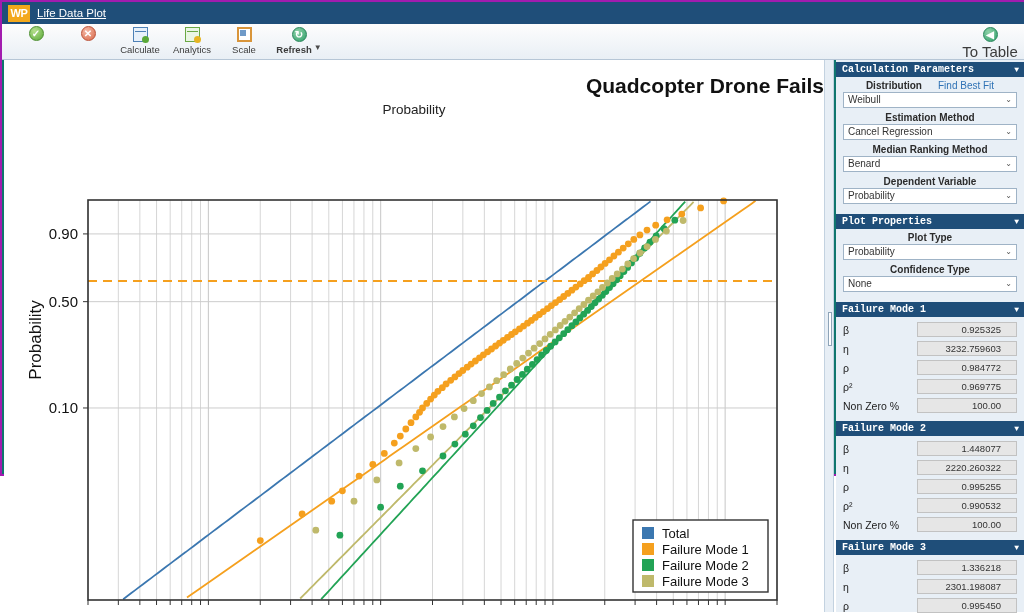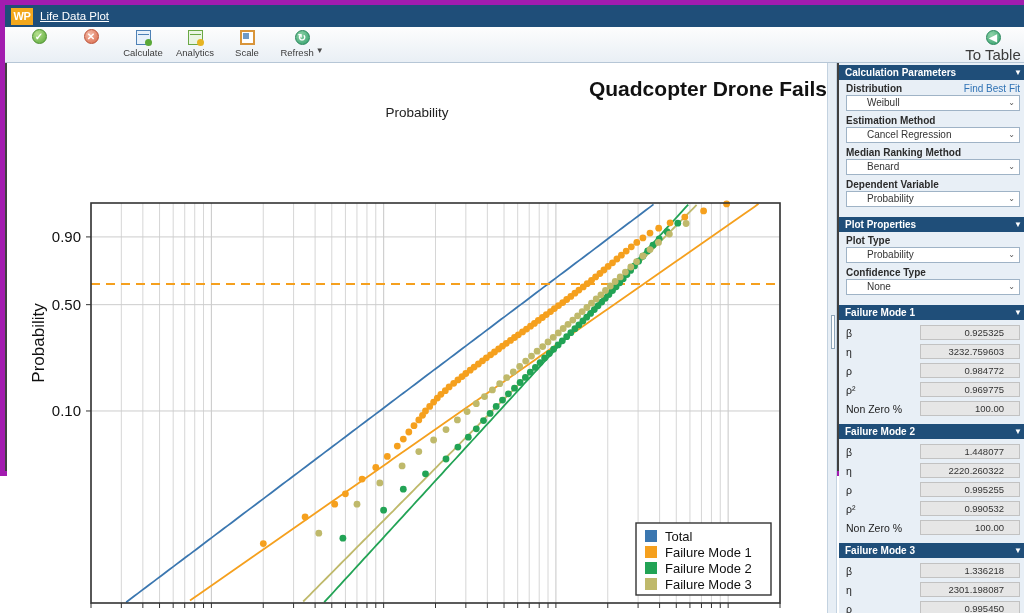--- a/index.html
+++ b/index.html
@@ -3,22 +3,22 @@
 <meta charset="utf-8">
 <style>
   * { box-sizing: border-box; margin: 0; padding: 0; }
   html, body {
     width: 1024px; height: 613px;
     font-family: "Liberation Sans", sans-serif;
     background: #ffffff; overflow: hidden;
   }
   #app {
     position: relative; width: 1024px; height: 476px;
-    background: #404040;
-    border: 5px solid #a21caf;
+    background: #0f766e;
+    border: 2px solid #a21caf;
   }
 
   
   .titlebar {
     position: absolute; left: 0; top: 0; width: 1022px; height: 22px;
     background: #1f4e79; color: #ffffff;
     display: flex; align-items: center; gap: 7px; padding-left: 6px;
   }
   .wp-logo {
     width: 22px; height: 17px; background: #f3a81c; color: #ffffff;
@@ -60,21 +60,21 @@
   .sq-icon { width: 15px; height: 15px; position: relative; }
   .sq-calc { background: #e8f1fa; border: 1px solid #4e81b6; }
   .sq-calc:after { content:""; position:absolute; left:1px; top:3px; right:1px; height:1px; background:#4e81b6;}
   .sq-anal { background: #eaf5e4; border: 1px solid #6aa845; }
   .sq-anal:after { content:""; position:absolute; left:1px; top:3px; right:1px; height:1px; background:#6aa845;}
   .sq-scale { background: #ffffff; border: 2px solid #d9953a; }
   .sq-scale:after { content:""; position:absolute; left:1px; top:1px; right:4px; bottom:4px; background:#6f9ac8;}
   .dot-badge { position:absolute; right:-2px; bottom:-2px; width:7px; height:7px; border-radius:50%;}
 
   .caret { font-size: 8px; color: #4a4a4a; margin-left: 2px; }
-  .tb-refresh-row { display:flex; align-items:flex-start; }
+  .tb-refresh-row { display:flex; align-items:flex-start;font-weight:bold; }
 
   
   .chart-pane {
     position: absolute; left: 2px; top: 58px; width: 820px; height: 552px;
     background: #ffffff;
   }
   .chart-title {
     position: absolute; left: 0; top: 14px; width: 820px; text-align: right;
     font-size: 21px; font-weight: bold; color: #111111;
   }
@@ -109,30 +109,31 @@
   .rpanel {
     position: absolute; left: 834px; top: 58px; width: 188px; height: 552px;
     background: #e8eff6;
     font-size: 10.5px;
   }
   .sec-head {
     height: 15px; background: #1f4e79; color: #ffffff;
     display: flex; align-items: center; justify-content: space-between;
     padding: 0 5px 0 6px; font-size: 10px; font-weight: bold;
     margin-top: 2px;
+    font-family: Liberation Mono, monospace;
   }
   .sec-head .tri { font-size: 8px; }
   .sec-body { padding: 3px 7px 4px 7px; }
-  .fld-row { display: flex; justify-content: space-between; align-items: baseline; gap: 16px; }
+  .fld-row { display: flex; justify-content: center; align-items: baseline; gap: 16px; }
   .fld-label { font-size: 10px; color: #2b2b2b; font-weight: bold; }
   .link-best { font-size: 10px; color: #2f72b5; text-decoration: none; }
   .select {
     position: relative; width: 100%; height: 16px; background: #ffffff;
     border: 1px solid #9fb3c6; margin: 1px 0 4px 0;
-    font-size: 10px; color: #333333; line-height: 14px; padding-left: 20px;
+    font-size: 10px; color: #333333; line-height: 14px; padding-left: 4px;
   }
   .select .chev { position: absolute; right: 4px; top: 0; font-size: 8px; color: #555; }
 
   .pv-row { display: flex; align-items: center; height: 19px; }
   .pv-key { width: 74px; font-size: 10.5px; color: #1b1b1b; }
   .pv-val {
     flex: 1; height: 15px; background: #e6e6e6; border: 1px solid #c2c2c2;
     text-align: right; padding-right: 15px; font-size: 9.5px; color: #333333;
     line-height: 13px;
   }

